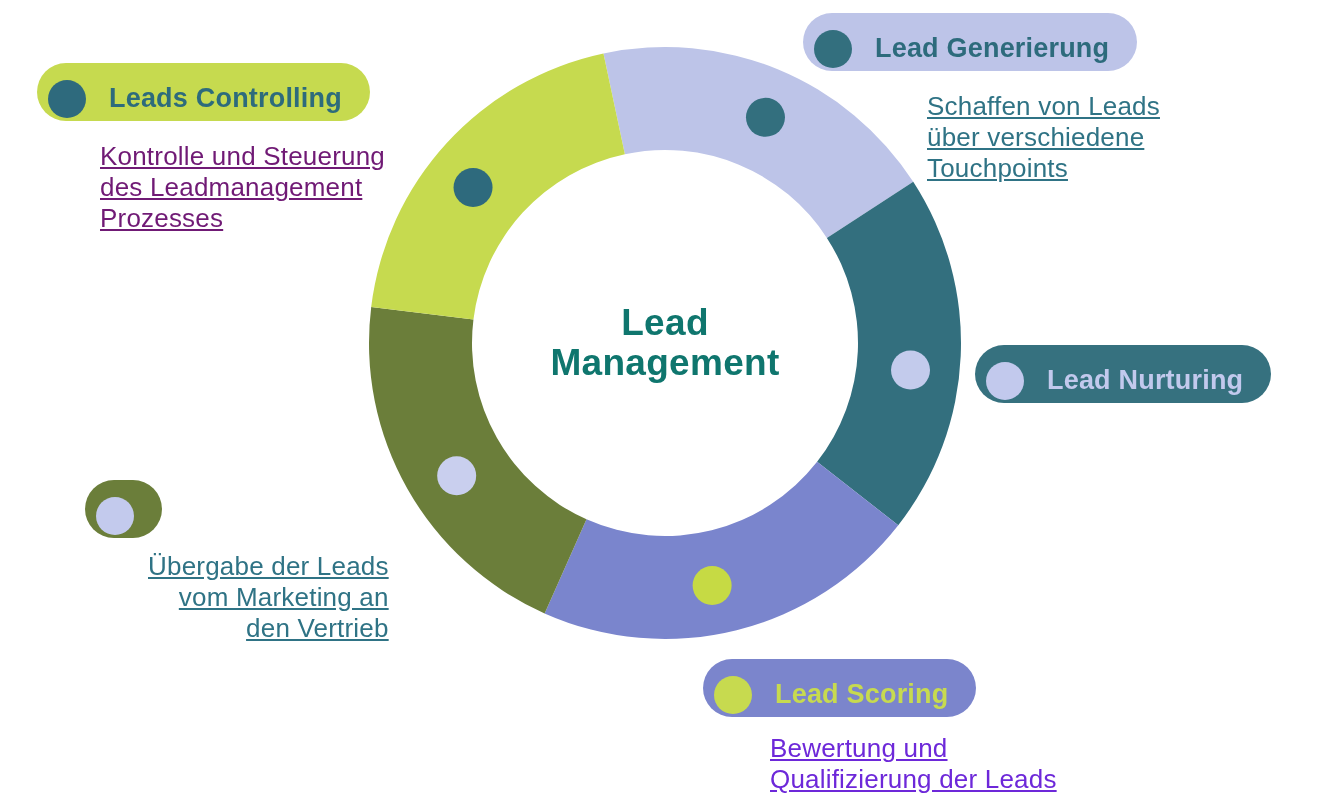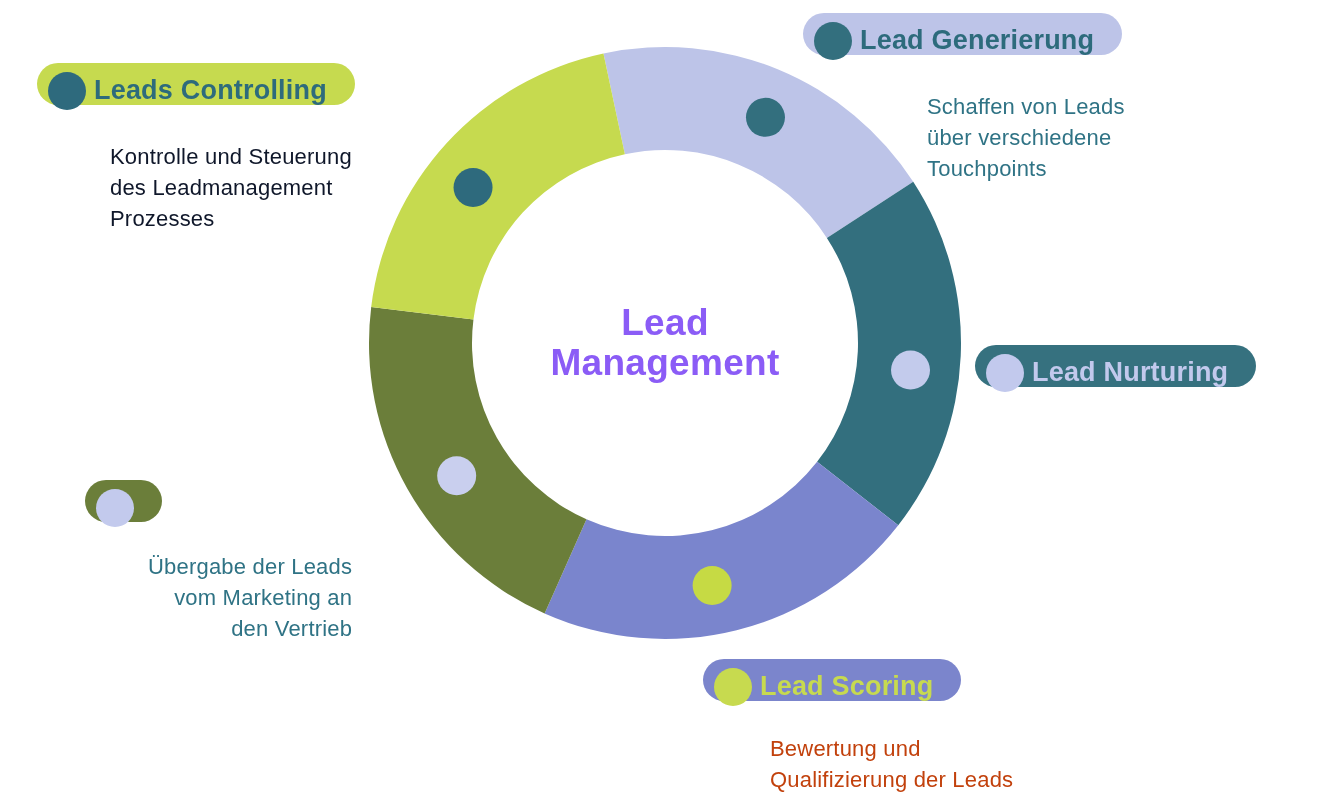--- a/index.html
+++ b/index.html
@@ -29,45 +29,46 @@
     font-size: 37px;
     font-weight: bold;
     line-height: 40px;
     letter-spacing: 0.3px;
     white-space: pre-line;
   }
   .pill {
     position: absolute;
     display: inline-flex;
     align-items: center;
-    height: 42px;
+    height: 58px;
     border-radius: 29px;
     padding: 13px 28px 0 11px;
-    gap: 8px;
+    gap: 23px;
     box-sizing: border-box;
   }
   .pill-dot {
     width: 38px;
     height: 38px;
     border-radius: 50%;
     flex: 0 0 auto;
   }
   .pill-label {
     font-size: 27px;
     font-weight: bold;
     letter-spacing: 0.2px;
     white-space: nowrap;
   }
   .desc {
     position: absolute;
     margin: 0;
-    font-size: 22px;
+    font-size: 26px;
     line-height: 31px;
     letter-spacing: 0.2px;
     white-space: pre-line;
+    text-decoration: underline;
   }
   
   #pill-lead-generierung  { left: 803px;  top: 13px;  }
   #desc-lead-generierung  { left: 927px;  top: 91px;  }
   #pill-lead-nurturing    { left: 975px;  top: 345px; }
   #desc-lead-nurturing    { left: 1042px; top: 423px; }
   #pill-lead-scoring      { left: 703px;  top: 659px; }
   #desc-lead-scoring      { left: 770px;  top: 733px; }
   #pill-lead-routing      { left: 85px;   top: 480px; }
   #desc-lead-routing      { left: 148px;  top: 551px; }
@@ -85,51 +86,51 @@
       <path d="M 913.2464881118455 181.78684563555194 A 296 296 0 0 1 898.2511830675897 525.2357966963948 L 817.0860754460973 461.82266473785205 A 193 193 0 0 0 826.8634196134668 237.88466624209974 Z" fill="#336f7e"></path>
       <circle cx="910.5083559974294" cy="370.1043748394881" r="19.5" fill="#c3cbec"></circle>
       <path d="M 898.2511830675897 525.2357966963948 A 296 296 0 0 1 544.6059536495633 613.40945546221 L 586.4998278863707 519.314273325022 A 193 193 0 0 0 817.0860754460973 461.82266473785205 Z" fill="#7a85cd"></path>
       <circle cx="712.1298218580066" cy="585.461914311573" r="19.5" fill="#c6da44"></circle>
       <path d="M 544.6059536495633 613.40945546221 A 296 296 0 0 1 371.2063391141687 306.9266743520763 L 473.4385927332248 319.4792167228065 A 193 193 0 0 0 586.4998278863707 519.314273325022 Z" fill="#6b7e3a"></path>
       <circle cx="456.68231288421725" cy="475.71300326166556" r="19.5" fill="#c9cfee"></circle>
       <path d="M 371.2063391141687 306.9266743520763 A 296 296 0 0 1 603.4581395179431 53.46831018279357 L 624.8730436721723 154.21751305837552 A 193 193 0 0 0 473.4385927332248 319.4792167228065 Z" fill="#c6da4f"></path>
       <circle cx="473.0449475201282" cy="187.55786341069015" r="19.5" fill="#2e6a7d"></circle>
     </svg>
 
-  <div class="center-label" style="color: #8b5cf6;">Lead
+  <div class="center-label" style="color: #0f766e;">Lead
 Management</div>
 
   <div class="pill" id="pill-lead-generierung" style="background: rgb(189, 196, 232);">
     <span class="pill-dot" style="background: rgb(51, 111, 126);"></span>
     <span class="pill-label" style="color: rgb(45, 107, 124);">Lead Generierung</span>
   </div>
   <p class="desc" id="desc-lead-generierung" style="color: rgb(47, 115, 133);">Schaffen von Leads
 über verschiedene
 Touchpoints</p>
 
   <div class="pill" id="pill-lead-nurturing" style="background: rgb(54, 113, 127);">
     <span class="pill-dot" style="background: rgb(194, 201, 237);"></span>
     <span class="pill-label" style="color: rgb(194, 201, 237);">Lead Nurturing</span>
   </div>
 
   <div class="pill" id="pill-lead-scoring" style="background: rgb(123, 133, 204);">
     <span class="pill-dot" style="background: rgb(199, 218, 79);"></span>
     <span class="pill-label" style="color: rgb(199, 218, 79);">Lead Scoring</span>
   </div>
-  <p class="desc" id="desc-lead-scoring" style="color: #c2410c;">Bewertung und
+  <p class="desc" id="desc-lead-scoring" style="color: #6d28d9;">Bewertung und
 Qualifizierung der Leads</p>
 
   <div class="pill" id="pill-lead-routing" style="background: rgb(107, 126, 58);">
     <span class="pill-dot" style="background: rgb(195, 202, 237);"></span>
   </div>
   <p class="desc" id="desc-lead-routing" style="color: rgb(47, 115, 133); text-align: right;">Übergabe der Leads
 vom Marketing an
 den Vertrieb</p>
 
   <div class="pill" id="pill-lead-controlling" style="background: rgb(198, 218, 79);">
     <span class="pill-dot" style="background: rgb(46, 106, 125);"></span>
     <span class="pill-label" style="color: rgb(45, 107, 124);">Leads Controlling</span>
   </div>
-  <p class="desc" id="desc-lead-controlling" style="color: #0f172a; margin-left: 10px;">Kontrolle und Steuerung
+  <p class="desc" id="desc-lead-controlling" style="color: #701a75;">Kontrolle und Steuerung
 des Leadmanagement
 Prozesses</p>
 
 </div>
 
 </body></html>

